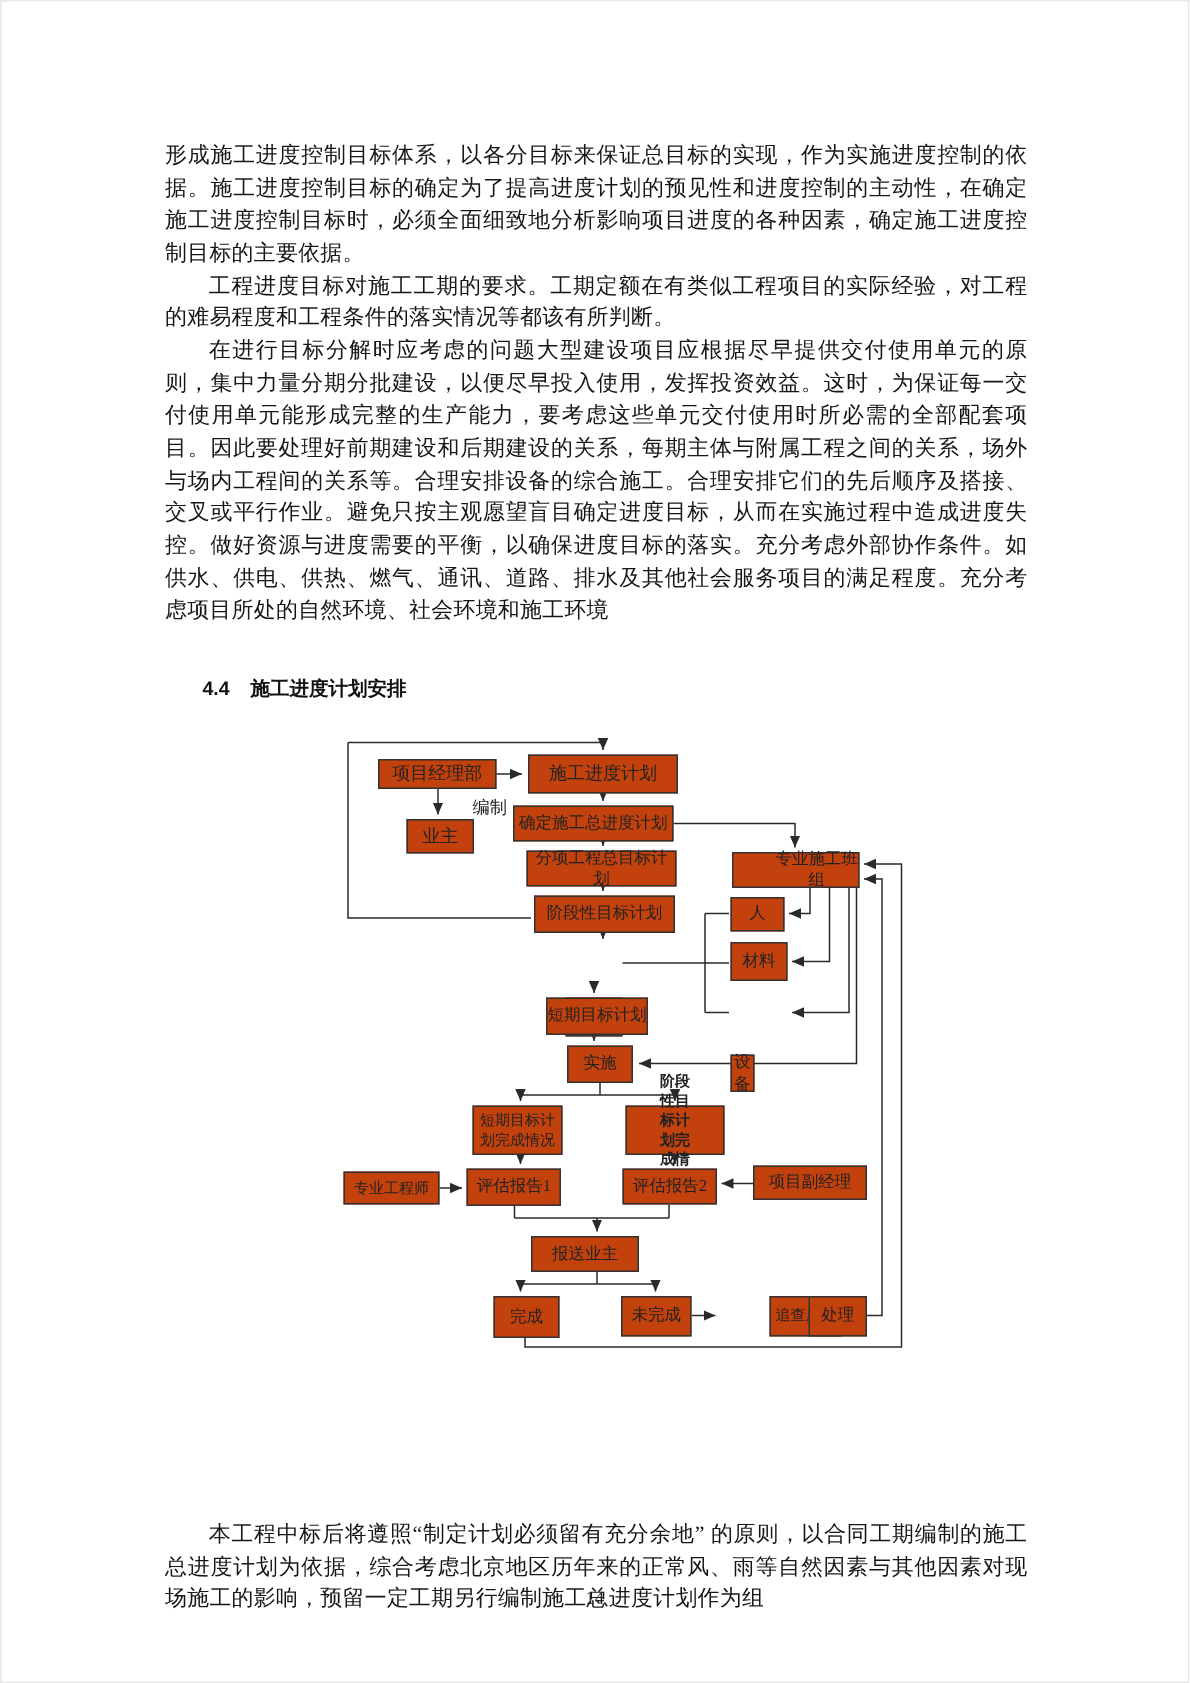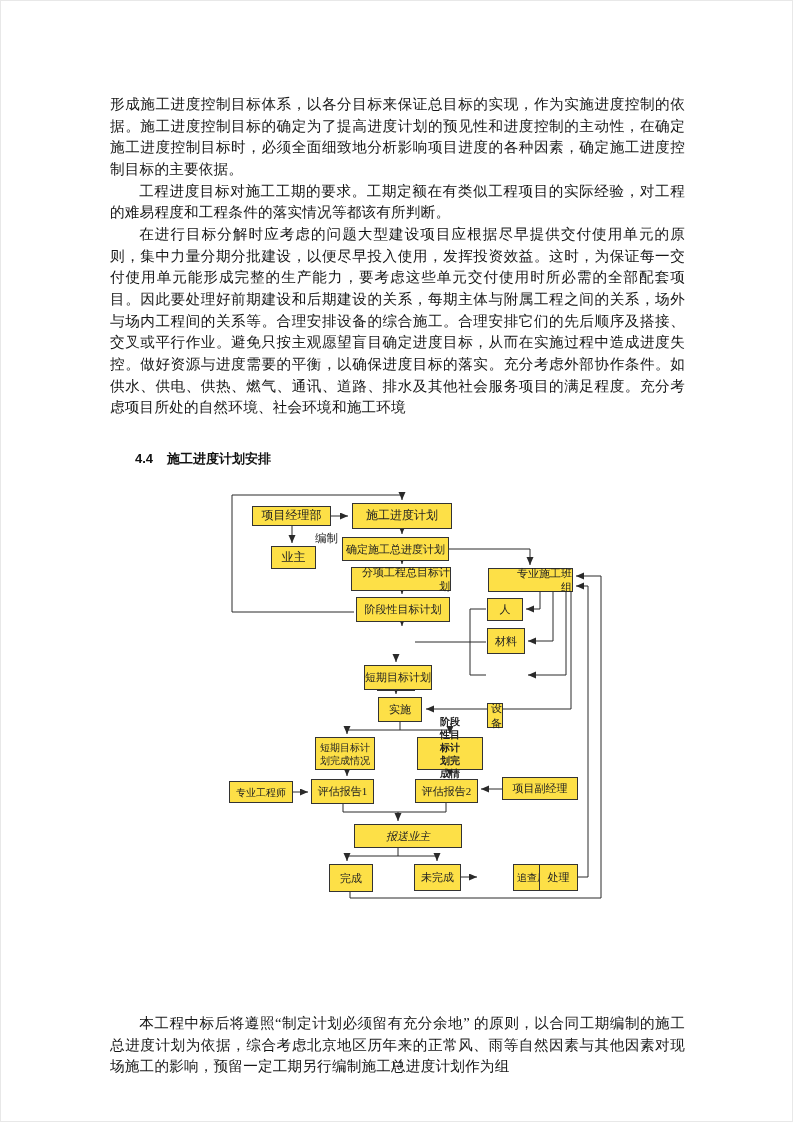--- a/index.html
+++ b/index.html
@@ -15,27 +15,27 @@
   }
   .text-block p{margin:0;text-indent:2em;}
   .text-block p.noindent{text-indent:0;}
   .heading{
     position:absolute;left:135px;top:450px;
     font-family:"Liberation Sans", sans-serif;font-weight:bold;
     font-size:13px;color:#111;
   }
   .heading .num{margin-right:14px;}
   .node{
-    position:absolute;border:1px solid #333;background:#fde047;
+    position:absolute;border:1px solid #333;background:#c2410c;
     display:flex;align-items:center;justify-content:center;
     text-align:center;color:#222;box-sizing:border-box;
     line-height:1.3;font-family:"Liberation Serif", serif;
   }
   .f12{font-size:12px;}
-  .f11{font-size:11px;text-align:right;}
+  .f11{font-size:11px;}
   .f10{font-size:10px;}
   .edge-label{
     position:absolute;font-size:11.5px;color:#222;
   }
   .connectors{position:absolute;left:0;top:0;pointer-events:none;}
   .page-number{
     position:absolute;left:0;top:1058px;width:100%;
     text-align:center;font-size:12.5px;color:#222;
   }
 </style>
@@ -129,21 +129,21 @@
 <div class="node f11" style="left:488px;top:568px;width:85px;height:24px;padding-left:28px;">专业施工班组</div>
 <div class="node f11" style="left:487px;top:598px;width:36px;height:23px;">人</div>
 <div class="node f11" style="left:487px;top:628px;width:38px;height:26px;">材料</div>
 <div class="node f11" style="left:487px;top:663px;width:16px;height:25px;margin-top:40px;">设备</div>
 <div class="node f10" style="left:315px;top:737px;width:60px;height:33px;padding:0 3px;">短期目标计划完成情况</div>
 <div class="node f10" style="left:417px;top:737px;width:66px;height:33px;padding:0 19px;font-weight:bold;">阶段性目标计划完成情况</div>
 <div class="node f10" style="left:229px;top:781px;width:64px;height:22px;">专业工程师</div>
 <div class="node f11" style="left:311px;top:779px;width:63px;height:25px;">评估报告1</div>
 <div class="node f11" style="left:415px;top:779px;width:63px;height:24px;">评估报告2</div>
 <div class="node f11" style="left:502px;top:777px;width:76px;height:23px;">项目副经理</div>
-<div class="node f11" style="left:354px;top:824px;width:108px;height:24px;font-style:italic;">报送业主</div>
+<div class="node f11" style="left:354px;top:824px;width:72px;height:24px;">报送业主</div>
 <div class="node f11" style="left:329px;top:864px;width:44px;height:28px;">完成</div>
 <div class="node f11" style="left:414px;top:864px;width:47px;height:27px;">未完成</div>
 <div class="node f10" style="left:480px;top:864px;width:48px;height:27px;margin-left:33px;">追查原因</div>
 <div class="node f11" style="left:539px;top:864px;width:39px;height:27px;">处理</div>
 
 <div class="edge-label" style="left:315px;top:531px;">编制</div>
 
 <div class="text-block" style="top:1001px;margin-top:12px;">
   <p>本工程中标后将遵照“制定计划必须留有充分余地”  的原则，以合同工期编制的施工总进度计划为依据，综合考虑北京地区历年来的正常风、雨等自然因素与其他因素对现场施工的影响，预留一定工期另行编制施工总进度计划作为组</p>
 </div>

